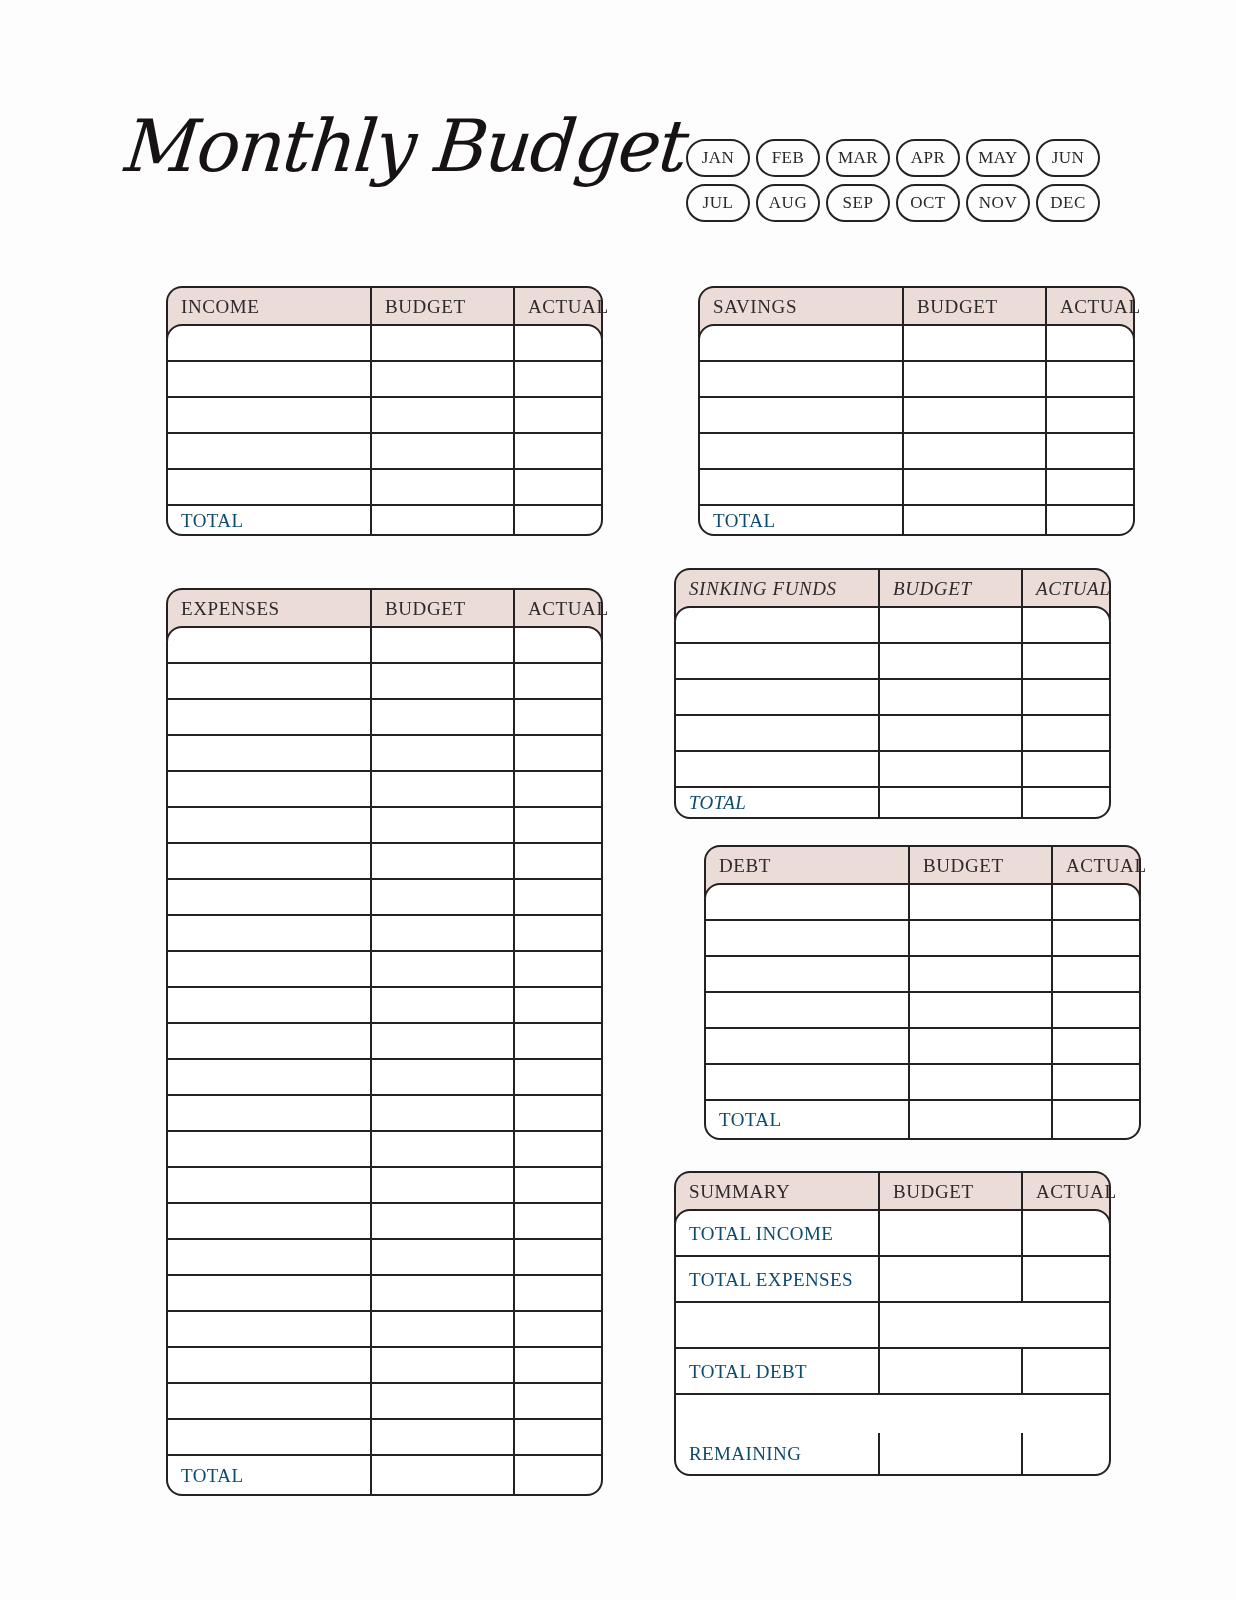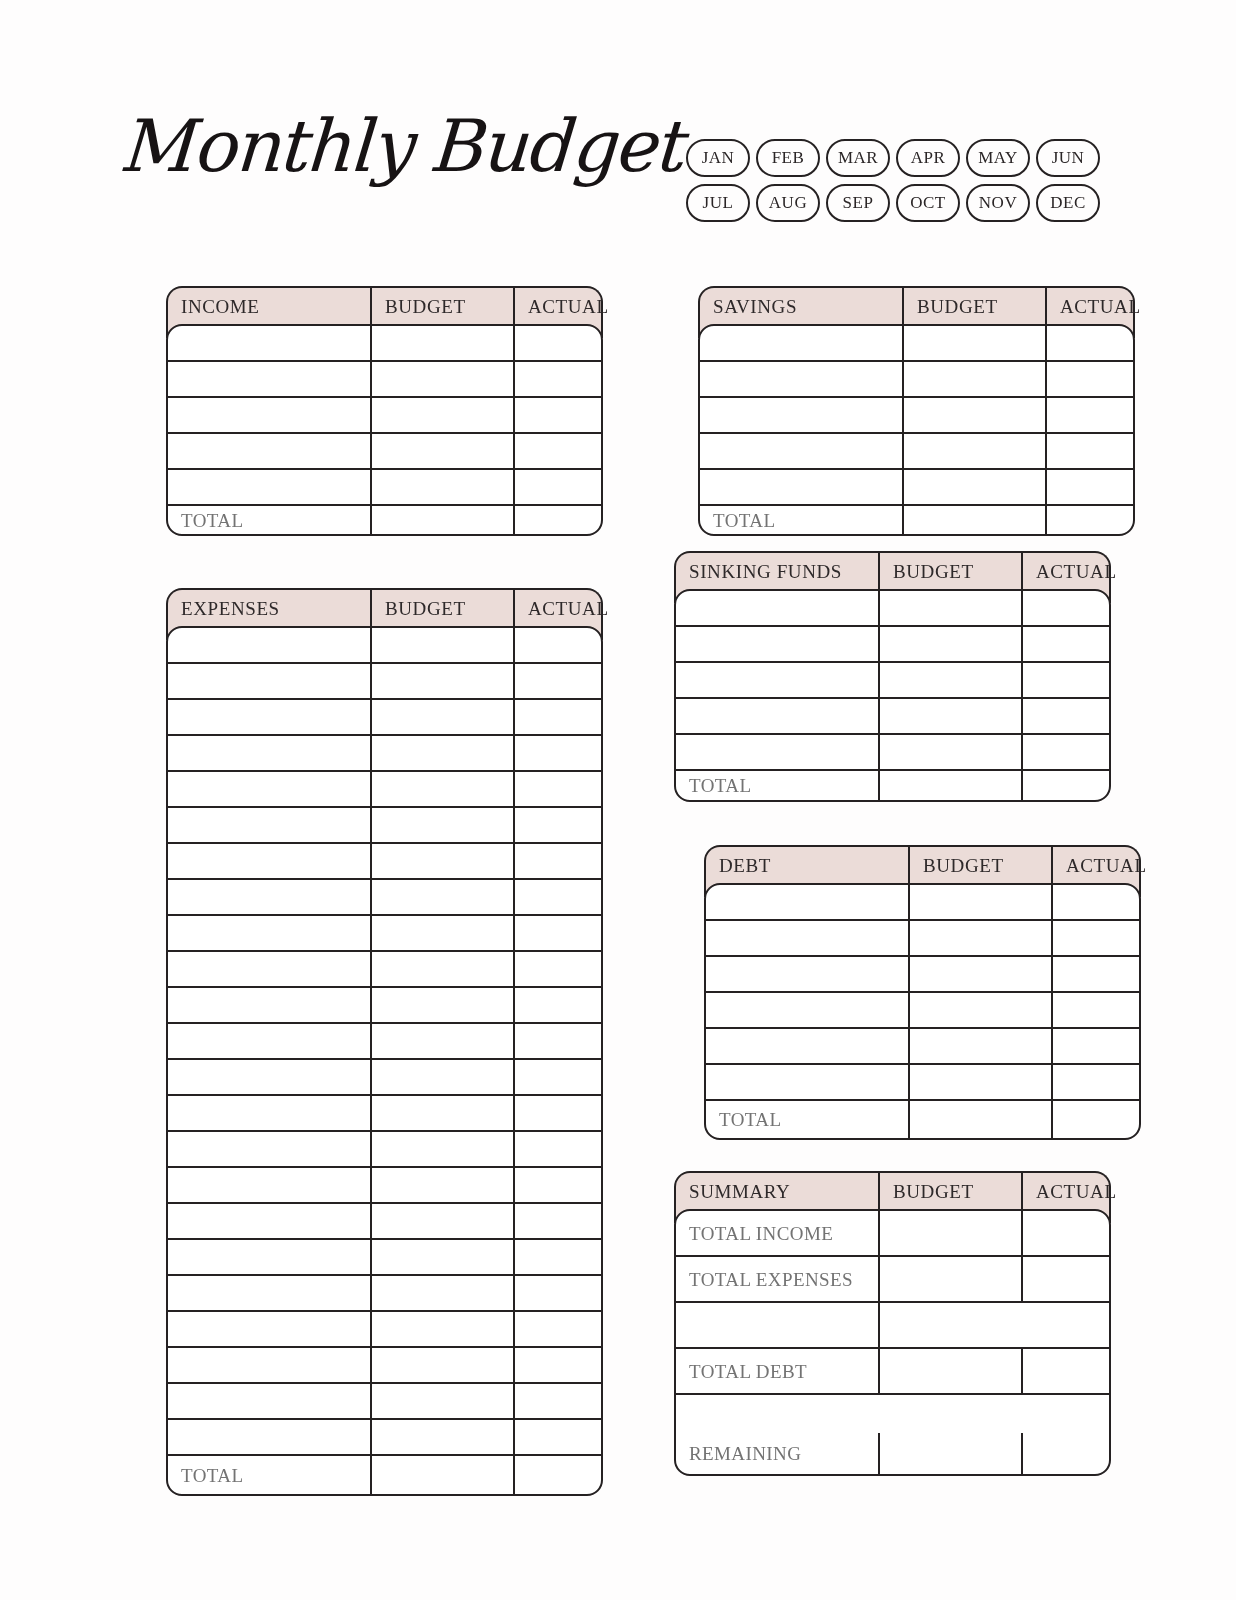--- a/index.html
+++ b/index.html
@@ -34,21 +34,21 @@
     border:2px solid var(--border); border-radius:19px;
     display:flex; align-items:center; justify-content:center;
     font-size:17px; letter-spacing:0.5px; color:#2a2526;
     background:transparent;
   }
   
   .btable{ position:absolute; width:481px;padding-left:44px; }
   .t-income  { left:122px; top:286px; }
   .t-savings { left:630px; top:286px;margin-left:24px; }
   .t-expenses{ left:122px; top:588px; }
-  .t-sinking { left:630px; top:551px; }
+  .t-sinking { left:630px; top:568px;font-style:italic; }
   .t-debt    { left:660px; top:845px; }
   .t-summary { left:630px; top:1171px;border-radius:24px; }
 
   .thead{
     position:relative; height:52px;
     background:var(--header-bg);
     border:2px solid var(--border); border-bottom:none;
     border-radius:16px 16px 0 0;
     display:grid; grid-template-columns:var(--c1) var(--c2) 1fr;
   }
@@ -68,21 +68,21 @@
   }
   .row{
     display:grid; grid-template-columns:var(--c1) var(--c2) 1fr;
     border-bottom:2px solid var(--border);
     height:36px;
   }
   .row:last-child{ border-bottom:none; }
   .cell + .cell{ border-left:2px solid var(--border); }
   .cell.label{
     display:flex; align-items:center; padding:2px 6px 2px 13px;
-    font-size:19px; letter-spacing:0.4px; color:#737373;
+    font-size:19px; letter-spacing:0.4px; color:#0c4a6e;
     line-height:21px;
   }
   .t-income  .row.total, .t-savings .row.total{ height:28px; }
   .t-sinking .row.total{ height:29px; }
   .t-debt    .row.total{ height:37px; }
   .t-expenses.btable .row.total{ height:38px; }
   .t-summary .row{ height:46px; }
   .t-summary .row:last-child{ height:41px;margin-top:38px; }
 </style>
 </head>

